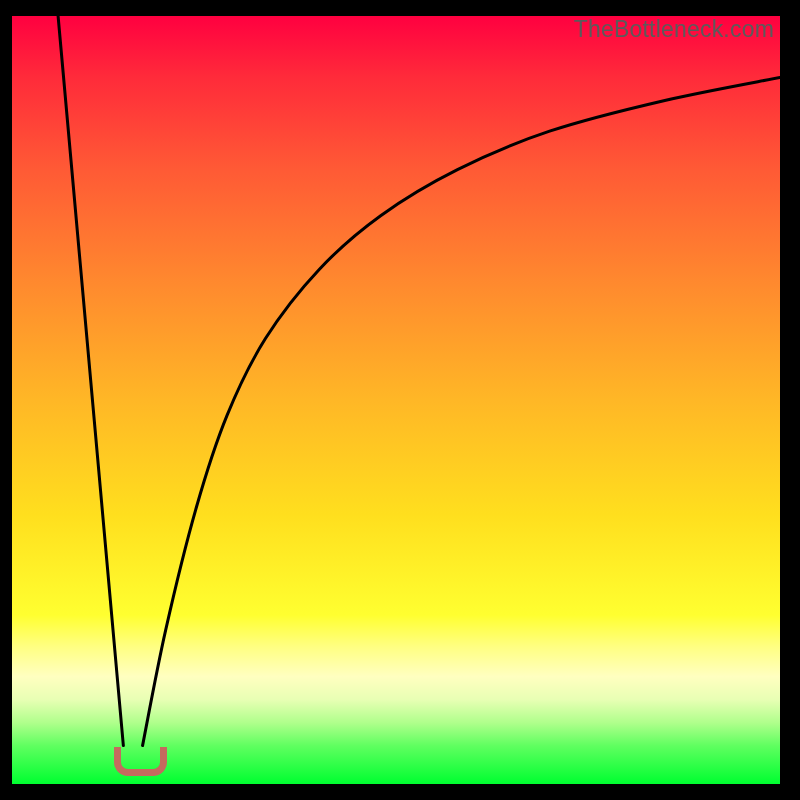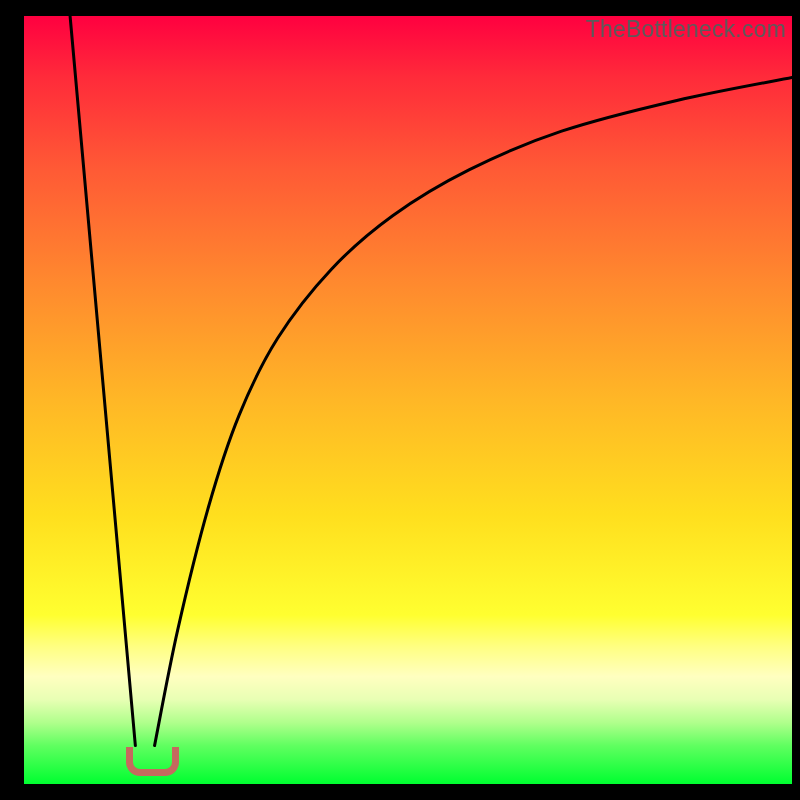--- a/index.html
+++ b/index.html
@@ -14,21 +14,21 @@
   .frame {
     position: absolute;
     left: 0;
     top: 0;
     width: 800px;
     height: 800px;
     background: #000;
   }
   .plot {
     position: absolute;
-    left: 24px;
+    left: 12px;
     top: 16px;
     width: 768px;
     height: 768px;
     
     background: linear-gradient(
       to bottom,
       #ff0040 0%,
       #ff2b3a 8%,
       #ff5a35 20%,
       #ff8a2e 35%,

